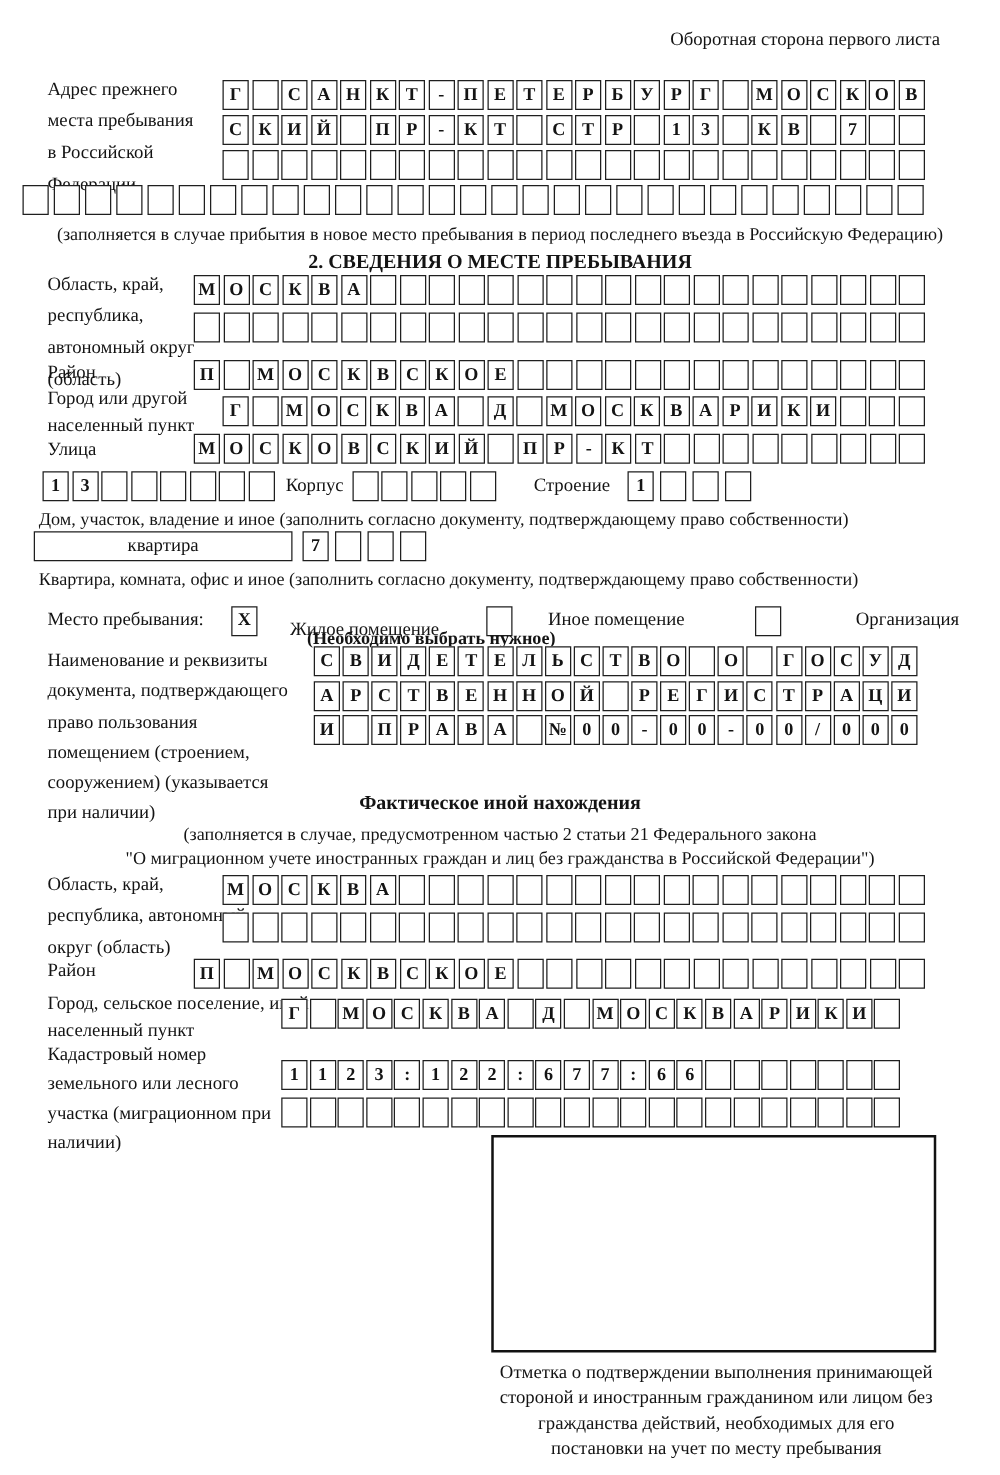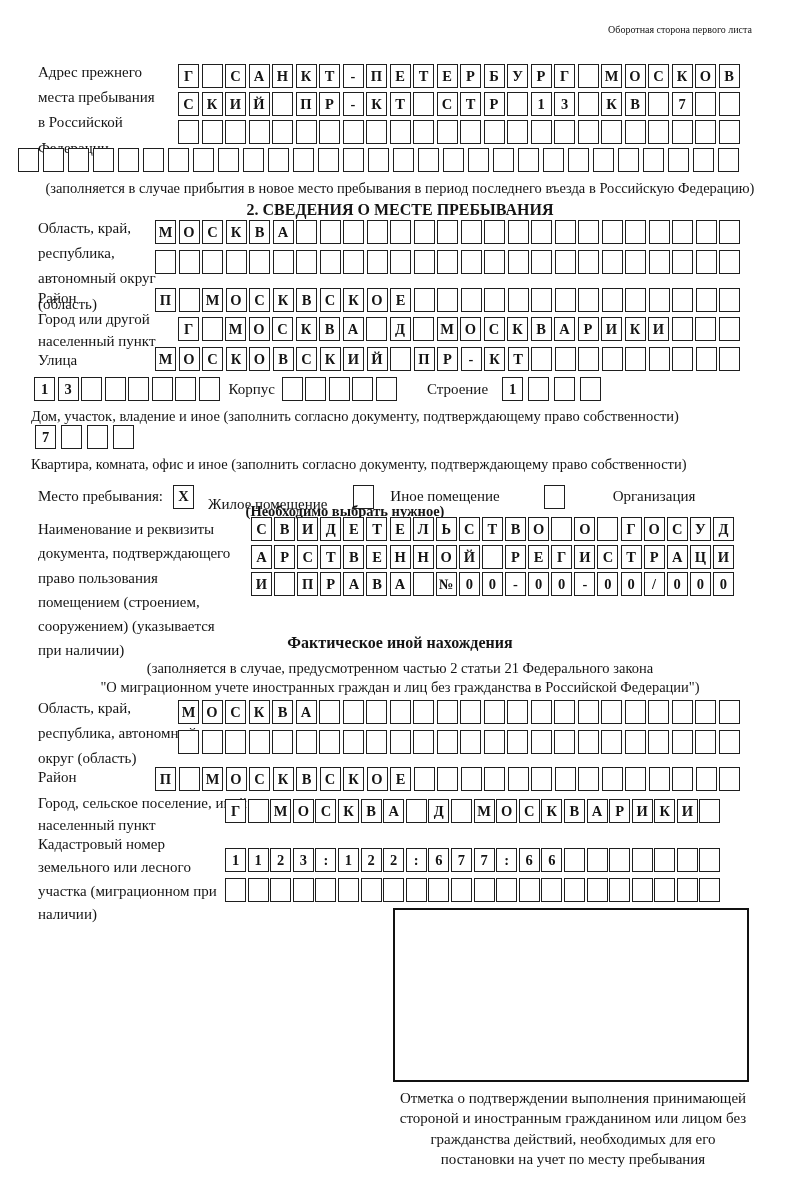--- a/index.html
+++ b/index.html
@@ -24,26 +24,26 @@
   .widebox{
     height:22px;border:1.6px solid #1f1f1f;background:#fff;
     display:flex;align-items:center;justify-content:center;
     font-size:15px;
   }
   .inline-lbl{font-size:15px;line-height:25px;white-space:nowrap;}
   .caption{font-size:14.5px;}
   .center{left:0;right:0;text-align:center;}
   .title{font-size:16px;font-weight:700;}
   .stamp-box{border:2px solid #111;background:#fff;}
-  .mesto-row{display:flex;align-items:center;}
+  .mesto-row{display:flex;align-items:center;gap:12px;}
 </style>
 </head>
 <body>
 
-<div class="abs" style="top:24px;right:48px;font-size:10px;">Оборотная сторона первого листа</div>
+<div class="abs" style="top:24px;right:48px;font-size:15px;">Оборотная сторона первого листа</div>
 
 <div class="abs flabel" style="left:38px;top:60px;width:122px;">Адрес прежнего места пребывания в Российской Федерации</div>
 <div class="abs boxes" style="left:178px;top:64px;">
     <span class="cell">Г</span>
     <span class="cell"></span>
     <span class="cell">С</span>
     <span class="cell">А</span>
     <span class="cell">Н</span>
     <span class="cell">К</span>
     <span class="cell">Т</span>
@@ -317,20 +317,21 @@
   <div class="boxes gap-5" style="margin-left:14px;">
       <span class="cell">1</span>
       <span class="cell"></span>
       <span class="cell"></span>
       <span class="cell"></span>
     </div>
 </div>
 <div class="abs caption" style="left:31px;top:408px;">Дом, участок, владение и иное (заполнить согласно документу, подтверждающему право собственности)</div>
 
 <div class="abs" style="left:27px;top:425px;display:flex;align-items:flex-start;">
+  <div class="widebox" style="width:205px;">квартира</div>
   <div class="boxes gap-5" style="margin-left:8px;">
       <span class="cell">7</span>
       <span class="cell"></span>
       <span class="cell"></span>
       <span class="cell"></span>
     </div>
 </div>
 <div class="abs caption" style="left:31px;top:456px;">Квартира, комната, офис и иное (заполнить согласно документу, подтверждающему право собственности)</div>
 
 <div class="abs mesto-row" style="left:38px;top:476px;">

